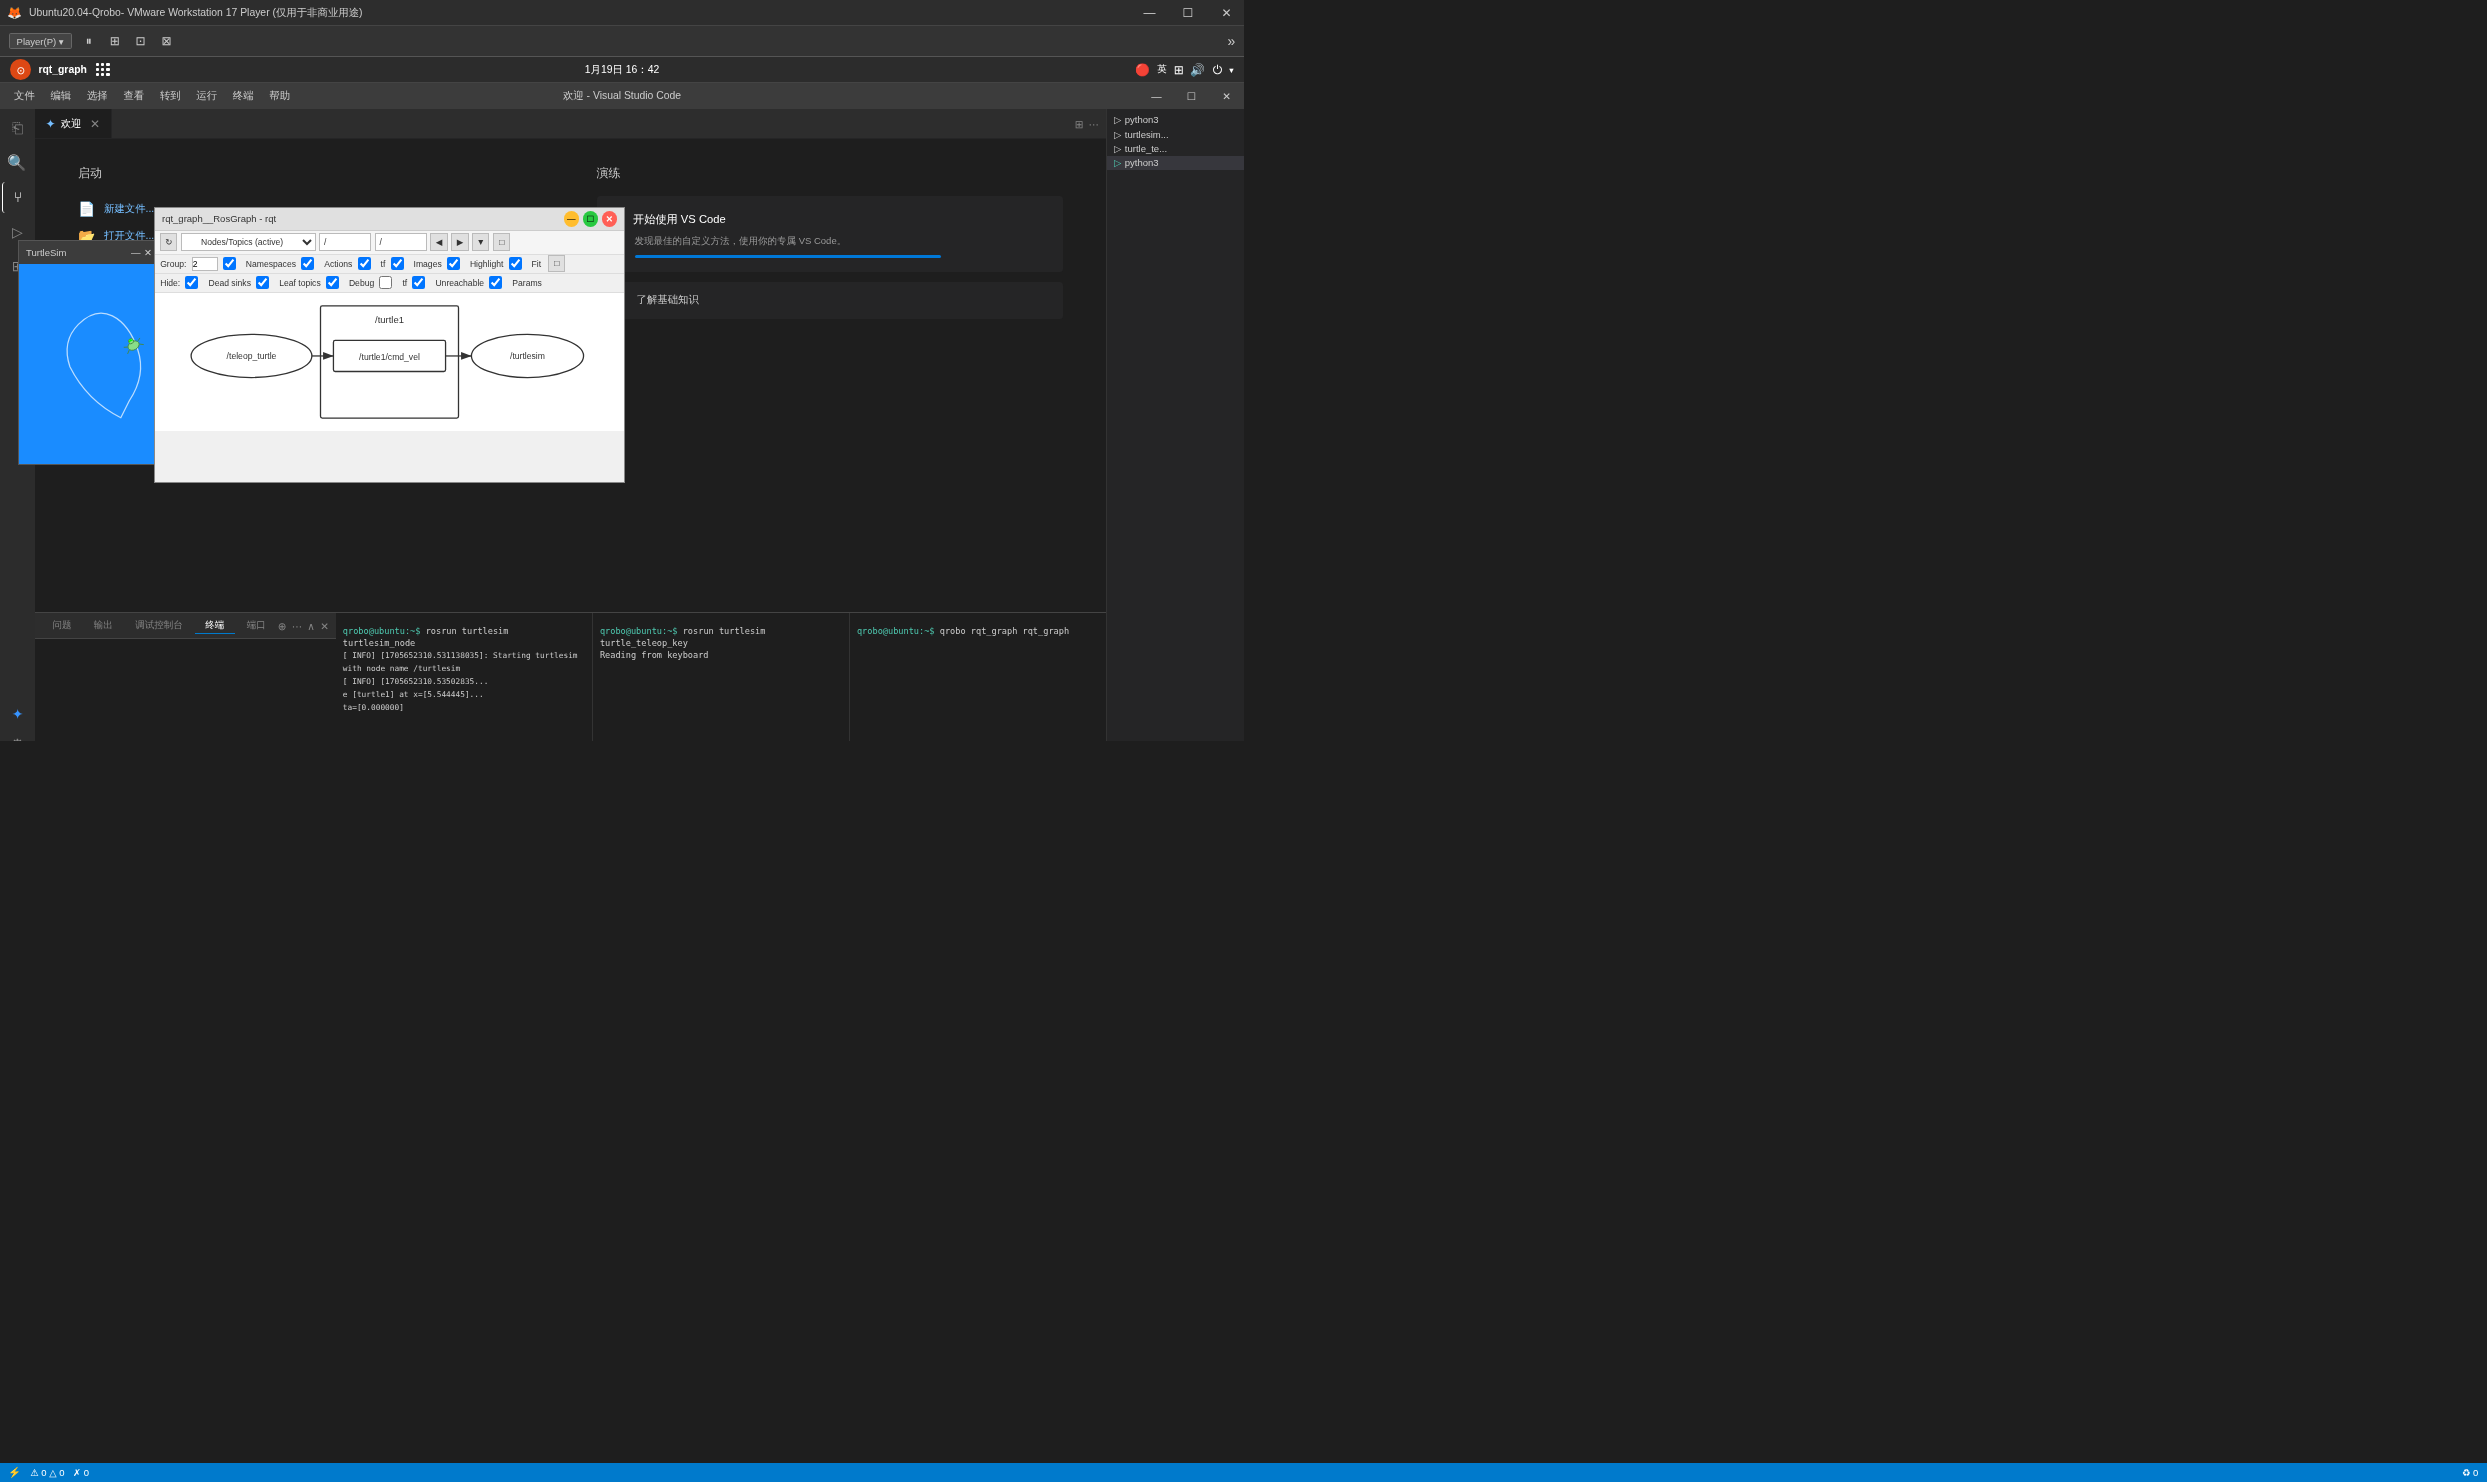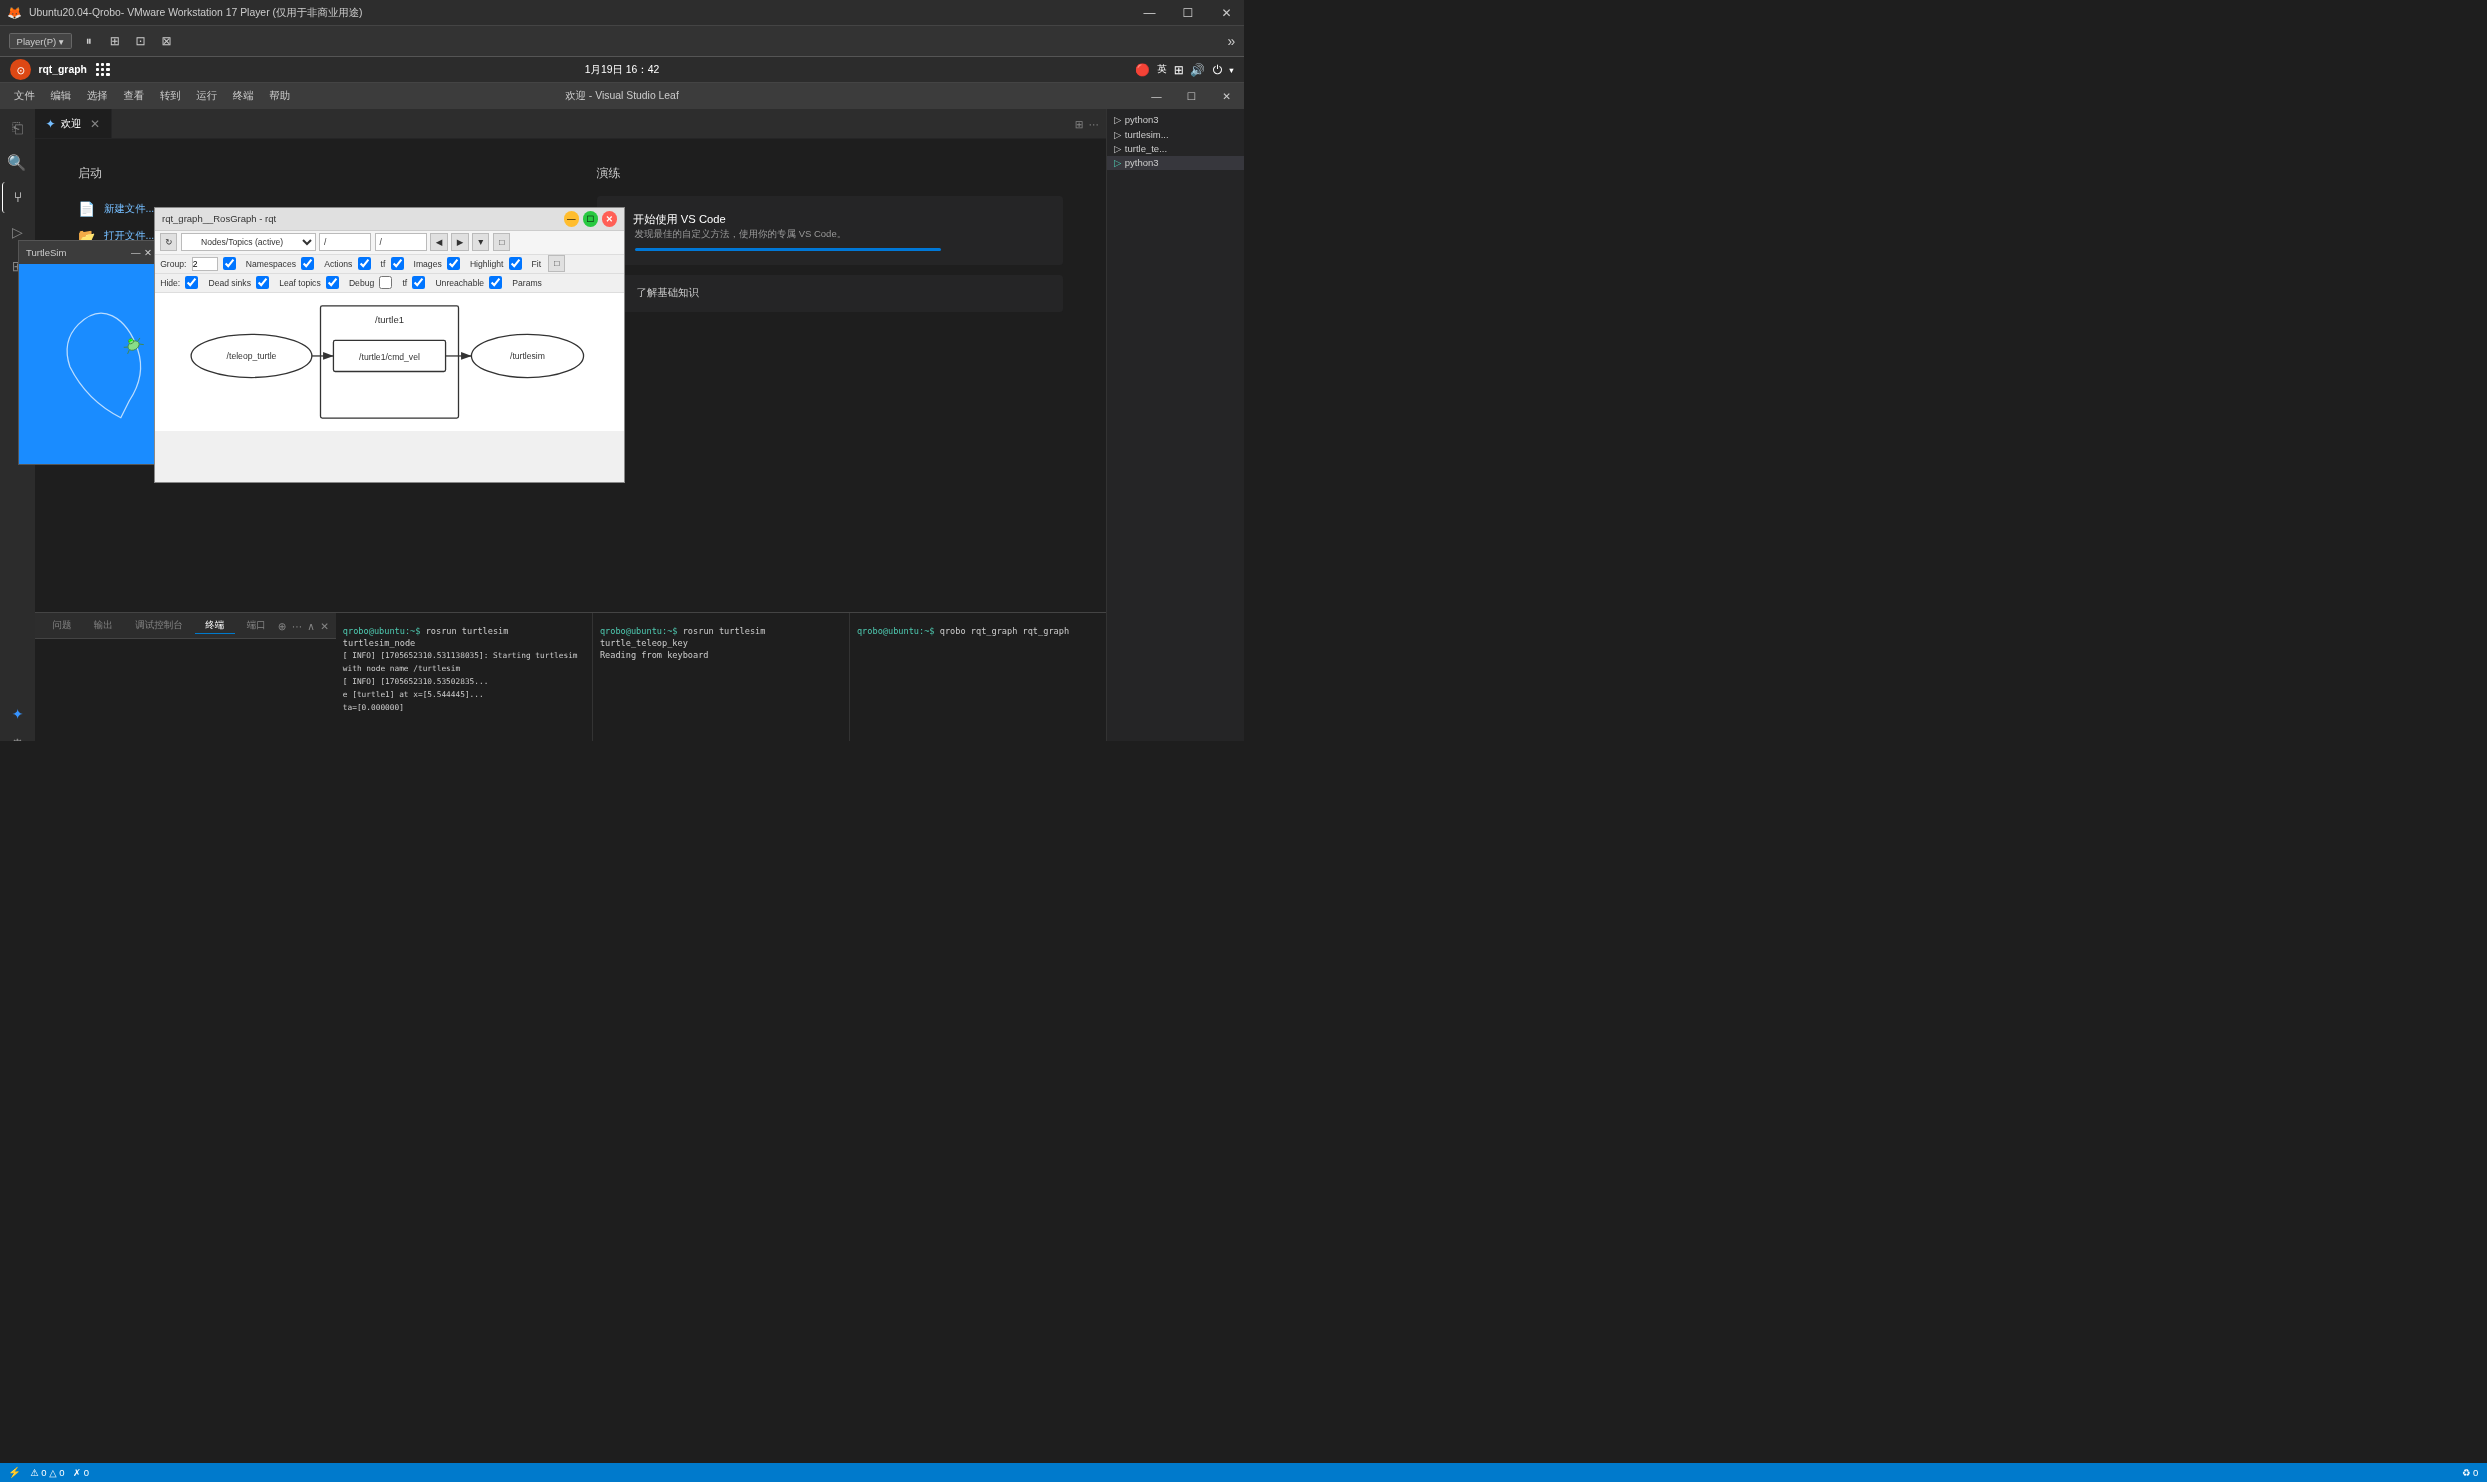--- a/index.html
+++ b/index.html
@@ -270,20 +270,21 @@
     .vs-code-section {
       background: #252526;
       border-radius: 3.5px;
       padding: 14px;
       margin-bottom: 10.4px;
     }
     .vs-code-header {
       display: flex;
       align-items: center;
       gap: 8.6px;
+      margin-bottom: 7px;
     }
     .vs-star {
       color: #0078d7;
       font-size: 15.5px;
     }
     .vs-code-title {
       font-size: 11.2px;
       color: #fff;
       font-weight: 500;
     }
@@ -619,21 +620,21 @@
     <div class="vscode-menu">
       <div class="vscode-menu-item">文件</div>
       <div class="vscode-menu-item">编辑</div>
       <div class="vscode-menu-item">选择</div>
       <div class="vscode-menu-item">查看</div>
       <div class="vscode-menu-item">转到</div>
       <div class="vscode-menu-item">运行</div>
       <div class="vscode-menu-item">终端</div>
       <div class="vscode-menu-item">帮助</div>
     </div>
-    <span class="vscode-title">欢迎 - Visual Studio Leaf</span>
+    <span class="vscode-title">欢迎 - Visual Studio Code</span>
     <div class="vscode-win-controls">
       <div class="vscode-win-btn">—</div>
       <div class="vscode-win-btn">☐</div>
       <div class="vscode-win-btn close">✕</div>
     </div>
   </div>
 
   <div class="vscode-body">
 
     <div class="activity-bar">

